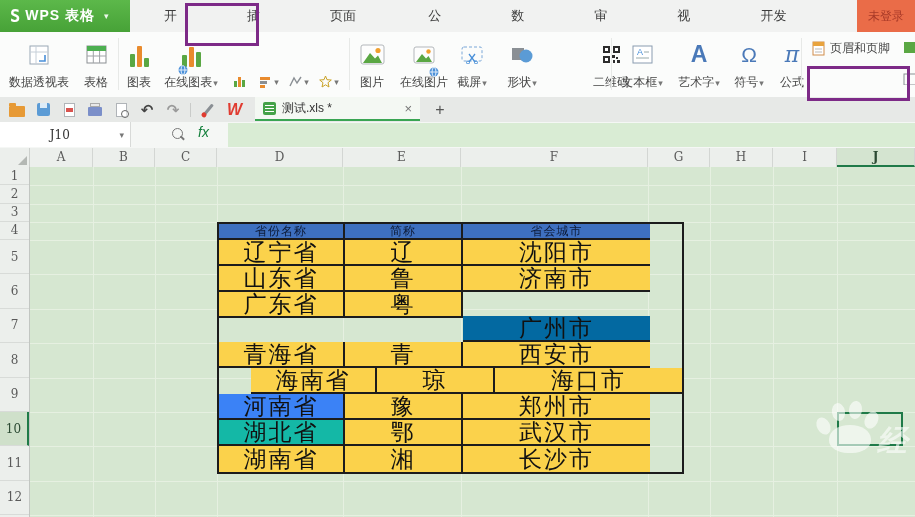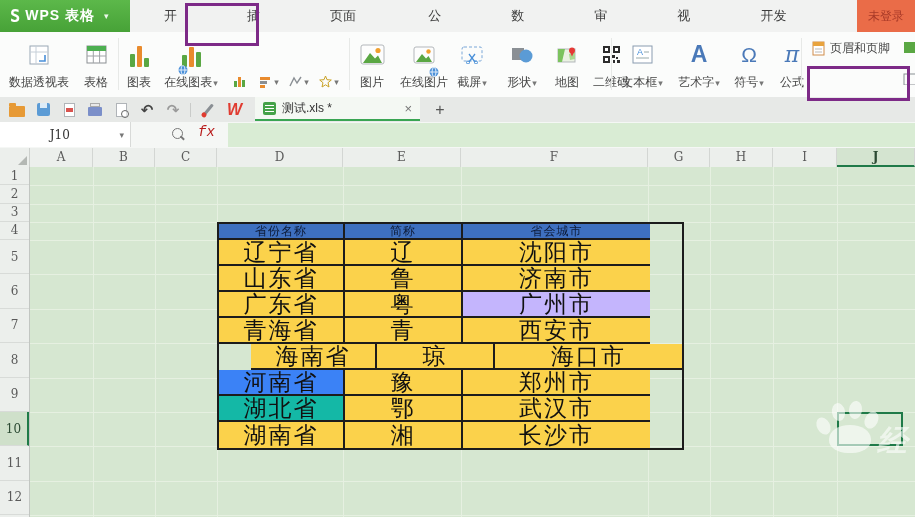--- a/index.html
+++ b/index.html
@@ -48,21 +48,21 @@
   .sheetfile{width:13px;height:13px;background:#44a248;border-radius:2px;position:relative;}
   .sheetfile:before{content:"";position:absolute;left:2px;top:3px;width:9px;height:7px;
     background:linear-gradient(#fff,#fff) 0 0/9px 1px no-repeat,linear-gradient(#fff,#fff) 0 3px/9px 1px no-repeat,linear-gradient(#fff,#fff) 0 6px/9px 1px no-repeat;}
 
   
   .fbar{position:absolute;left:0;top:122px;width:915px;height:26px;background:#f5f7f5;border-bottom:1px solid #cdd0cd;}
   .namebox{position:absolute;left:0;top:0;width:130px;height:25px;background:#fff;border-right:1px solid #d8dad8;
            display:flex;align-items:center;}
   .namebox-val{flex:1;text-align:center;font-size:12px;color:#333;font-family:"DejaVu Serif",serif;}
   .namebox .caret{margin-right:6px;}
-  .fx{position:absolute;left:198px;top:2px;font-family:Liberation Mono, monospace;font-style:italic;font-size:14px;color:#b91c1c;}
+  .fx{position:absolute;left:198px;top:2px;font-family:Liberation Sans, sans-serif;font-style:italic;font-size:14px;color:#15803d;}
   .mag{position:absolute;left:172px;top:6px;width:9px;height:9px;border:1.5px solid #777;border-radius:50%;}
   .mag:after{content:"";position:absolute;left:7px;top:8px;width:5px;height:1.5px;background:#777;transform:rotate(45deg);}
   .finput{position:absolute;left:228px;top:1px;width:687px;height:24px;background:#d9ecd4;}
 
   
   .colheads{position:absolute;left:0;top:148px;width:915px;height:19px;background:#ecefec;border-bottom:1px solid #c2c6c2;display:flex;}
   .corner{width:30px;height:19px;border-right:1px solid #cdd0cd;position:relative;box-sizing:border-box;}
   .corner:after{content:"";position:absolute;right:2px;bottom:2px;border-style:solid;border-width:0 0 9px 9px;border-color:transparent transparent #b4b8b4 transparent;}
   .col-h{height:19px;box-sizing:border-box;border-right:1px solid #d3d6d3;text-align:center;line-height:19px;
          font-size:12px;color:#5a5a5a;font-family:"DejaVu Serif",serif;}
@@ -293,32 +293,20 @@
       <span class="ricon">
         <svg width="22" height="18">
             <rect x="1" y="2" width="12" height="12" fill="#8a8f94"></rect>
             <circle cx="15" cy="10" r="6.5" fill="#5b9bd5"></circle>
           </svg>
       </span>
       <span class="rlabel">
           <span>形状</span>
           <span class="caret">▾</span>
         </span>
-    </div>
-    <div class="rbtn" style="left:548px;width:38px">
-      <span class="ricon">
-        <svg width="21" height="18">
-            <rect x="1" y="3" width="17" height="13" fill="#eaf2e2" stroke="#b3b7bb"></rect>
-            <polygon points="1,3 8,3 5,16 1,16" fill="#7cc35e"></polygon>
-            <polygon points="12,8 18,6 18,13 13,14" fill="#a9d98f"></polygon>
-            <circle cx="15" cy="4.5" r="3" fill="#e53935"></circle>
-            <polygon points="13,6 17,6 15,10.5" fill="#e53935"></polygon>
-          </svg>
-      </span>
-      <span class="rlabel">地图</span>
     </div>
     <div class="rbtn" style="left:588px;width:46px">
       <span class="ricon">
         <svg width="17" height="17">
             <rect x="0" y="0" width="7" height="7" fill="#2d2d2d"></rect>
             <rect x="2" y="2" width="3" height="3" fill="#fff"></rect>
             <rect x="10" y="0" width="7" height="7" fill="#2d2d2d"></rect>
             <rect x="12" y="2" width="3" height="3" fill="#fff"></rect>
             <rect x="0" y="10" width="7" height="7" fill="#2d2d2d"></rect>
             <rect x="2" y="12" width="3" height="3" fill="#fff"></rect>
@@ -499,21 +487,21 @@
         <div class="pcell" style="width: 187px; background: rgb(251, 210, 75);">沈阳市</div>
       </div>
       <div class="prow pdata">
         <div class="pcell" style="width: 126px; background: rgb(251, 210, 75);">山东省</div>
         <div class="pcell" style="width: 118px; background: rgb(251, 210, 75);">鲁</div>
         <div class="pcell" style="width: 187px; background: rgb(251, 210, 75);">济南市</div>
       </div>
       <div class="prow pdata">
         <div class="pcell" style="width: 126px; background: rgb(251, 210, 75);">广东省</div>
         <div class="pcell" style="width: 118px; background: rgb(251, 210, 75);">粤</div>
-        <div class="pcell" style="width: 187px; background: #c4b5fd;">广州市</div>
+        <div class="pcell" style="width: 187px; background: #0369a1; margin-top: 24px;">广州市</div>
       </div>
       <div class="prow pdata">
         <div class="pcell" style="width: 126px; background: rgb(251, 210, 75);">青海省</div>
         <div class="pcell" style="width: 118px; background: rgb(251, 210, 75);">青</div>
         <div class="pcell" style="width: 187px; background: rgb(251, 210, 75);">西安市</div>
       </div>
       <div class="prow pdata">
         <div class="pcell" style="width: 126px; background: rgb(251, 210, 75); margin-left: 32px;">海南省</div>
         <div class="pcell" style="width: 118px; background: rgb(251, 210, 75);">琼</div>
         <div class="pcell" style="width: 187px; background: rgb(251, 210, 75);">海口市</div>

